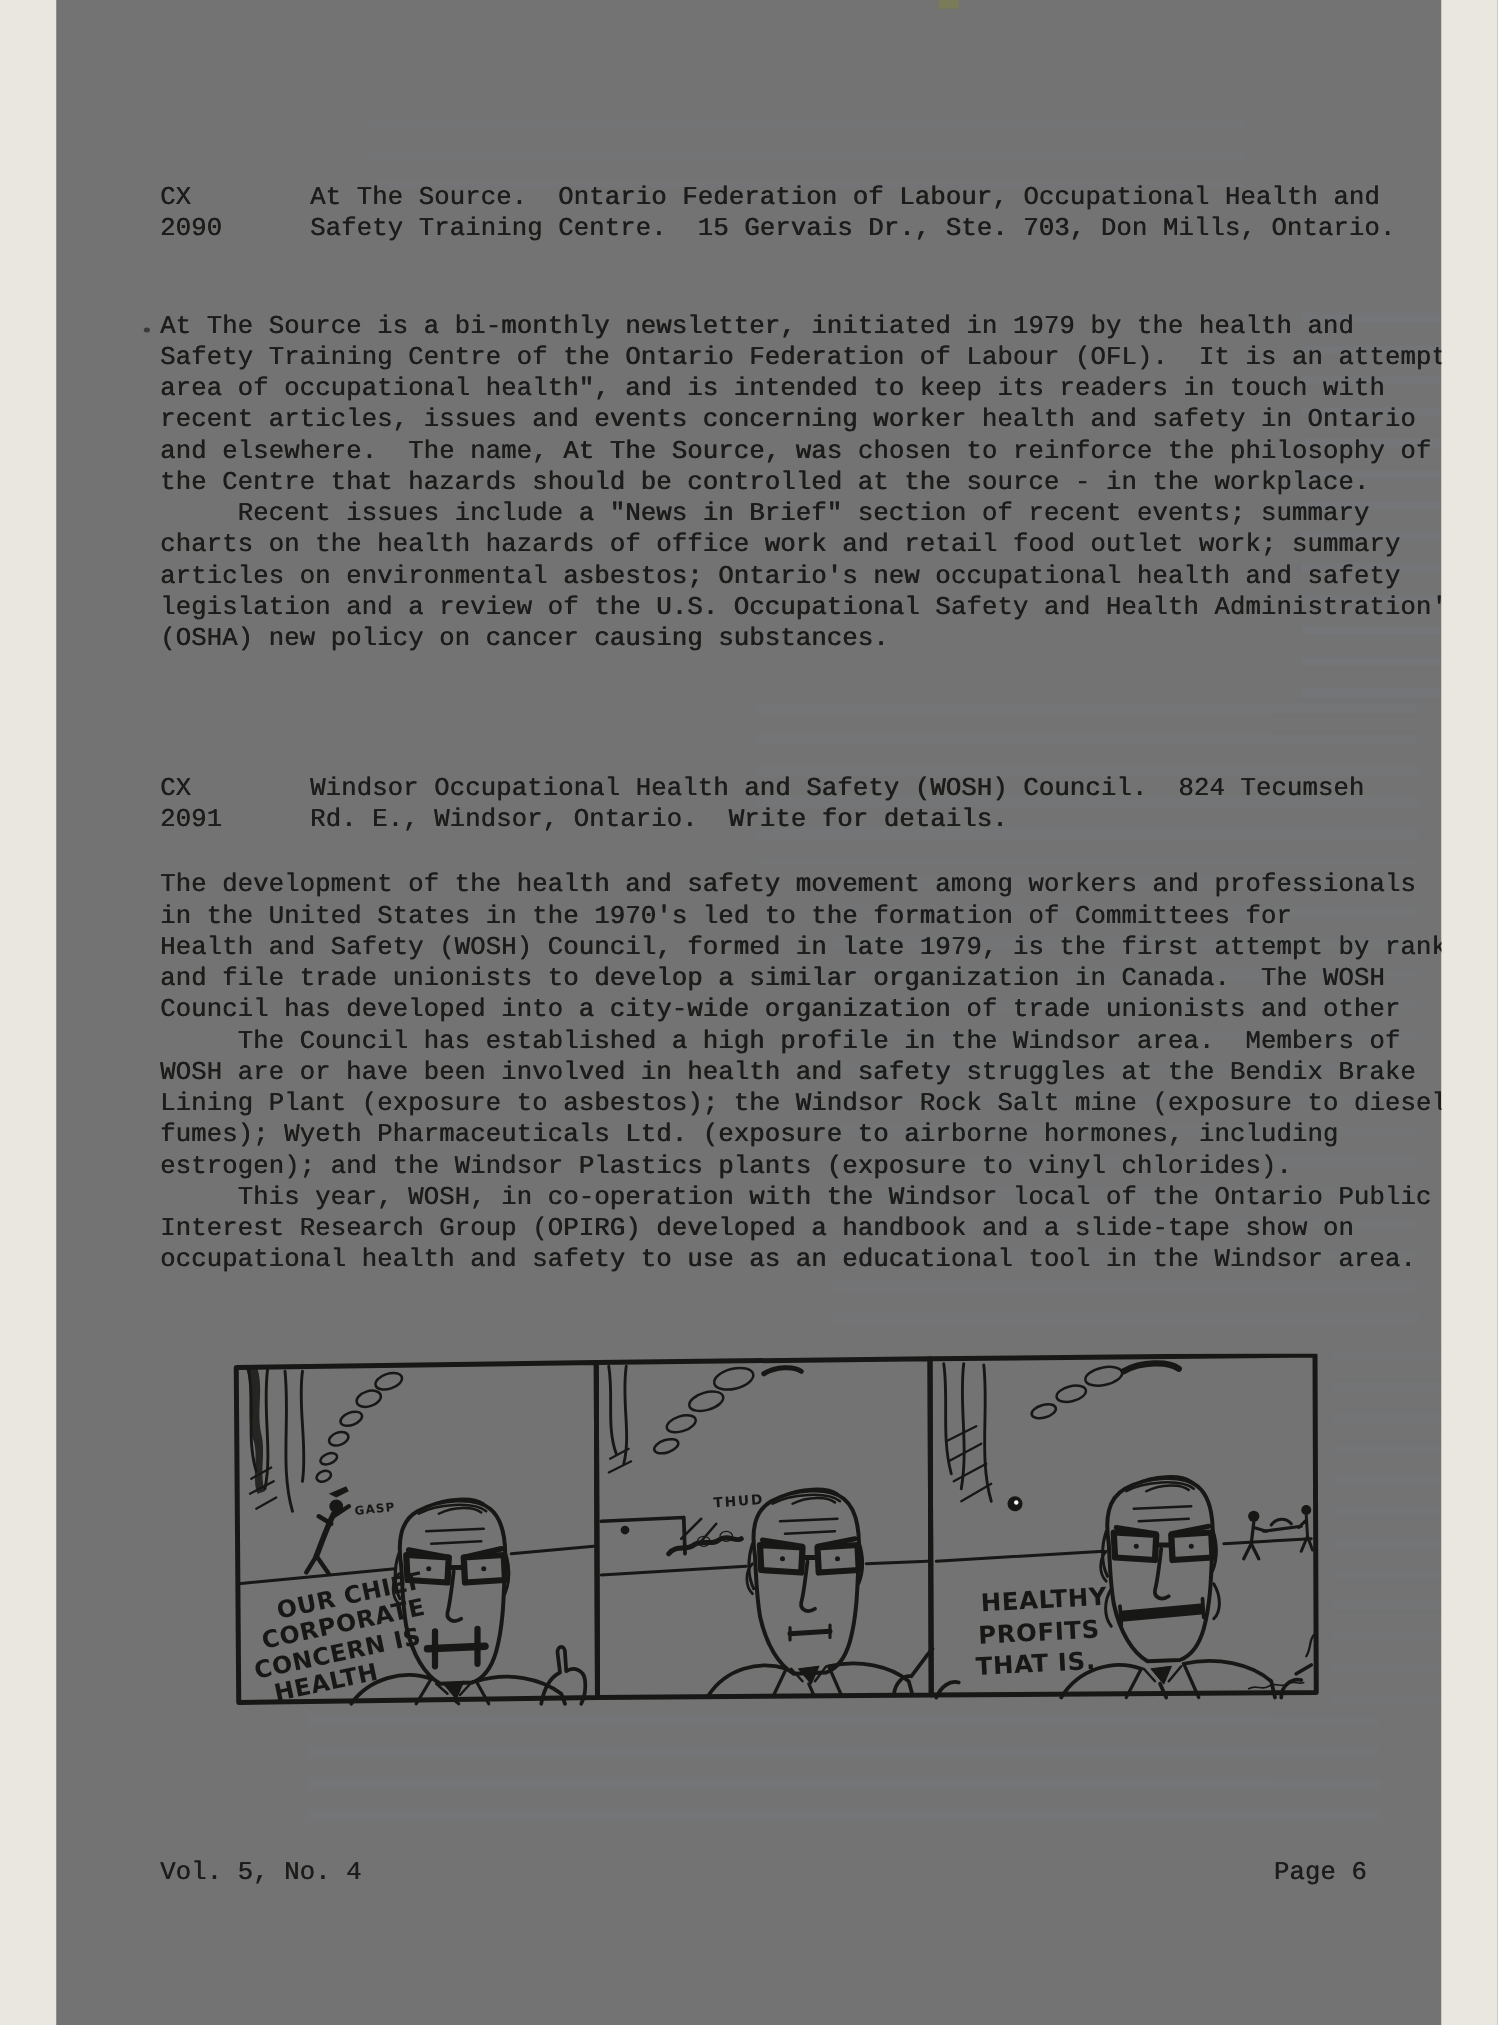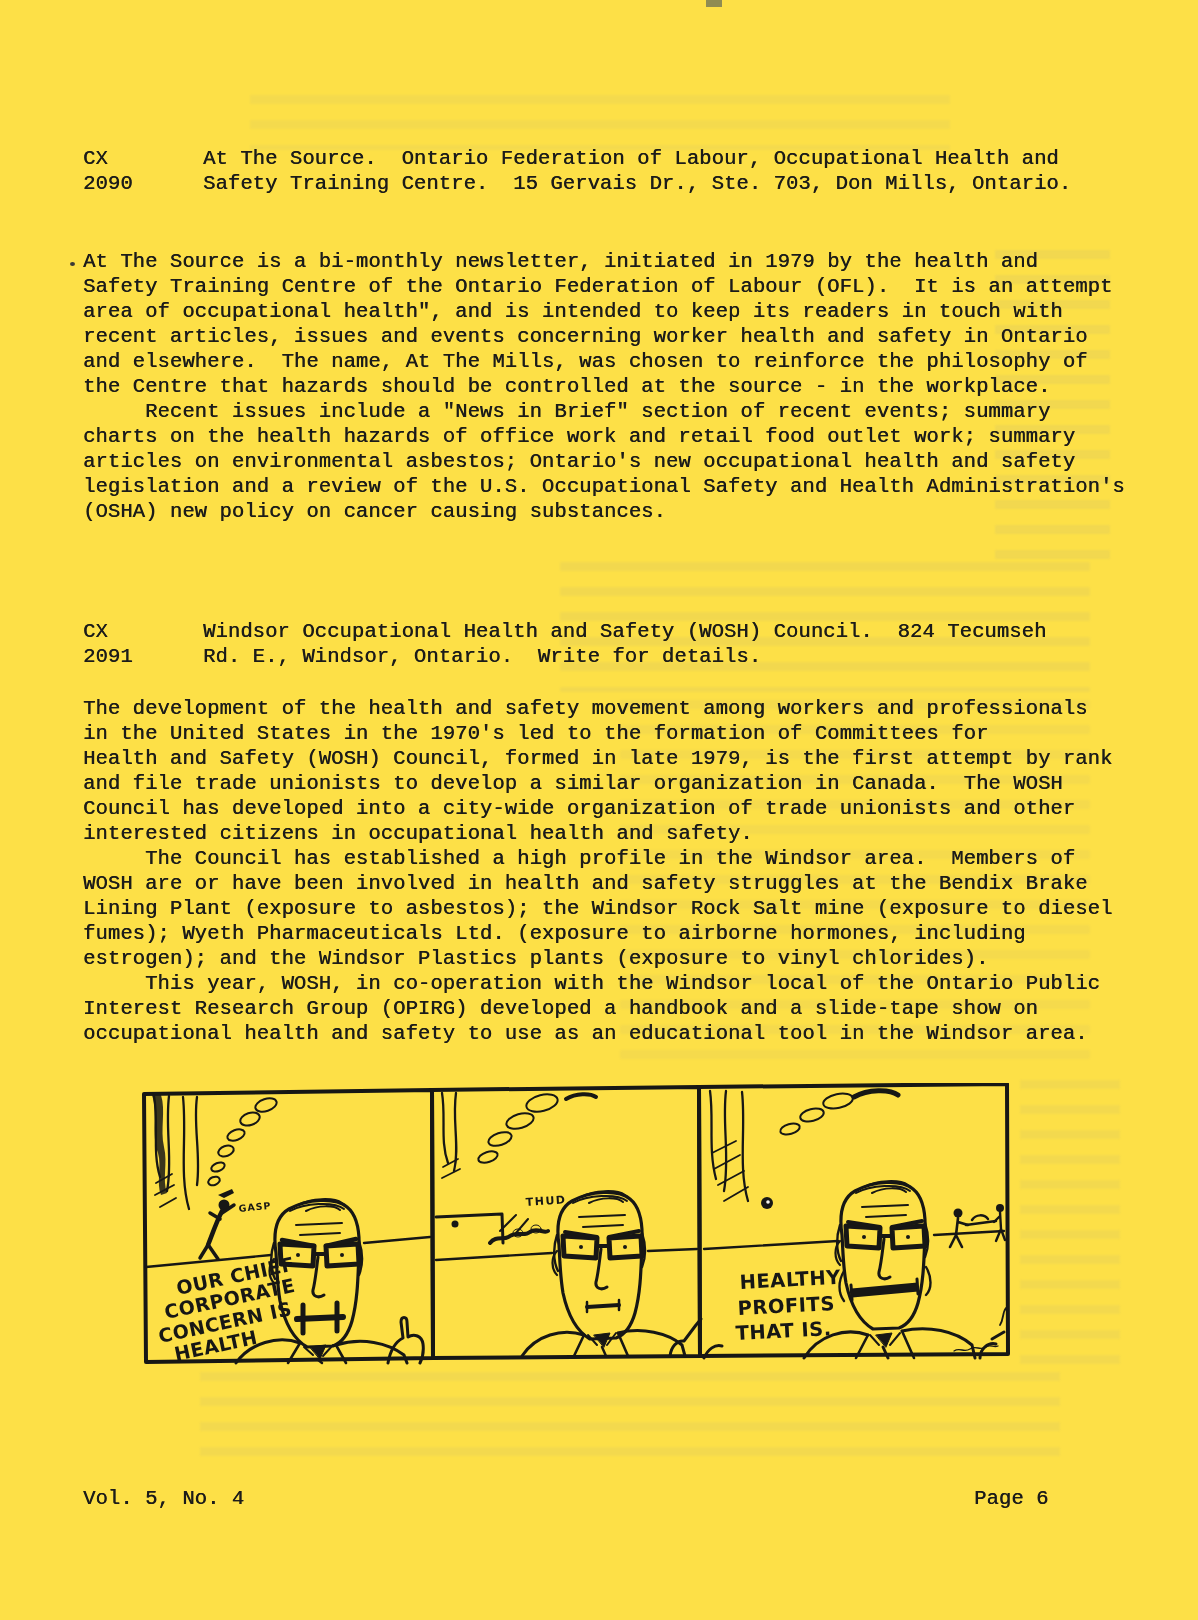--- a/index.html
+++ b/index.html
@@ -1,18 +1,18 @@
 <!DOCTYPE html>
 <html><head>
 <meta charset="utf-8">
 <style>
   html,body{margin:0;padding:0;background:#e9e7e0;}
   .page{
-    position:relative;width:1198px;height:1620px;margin:0 auto;
-    background:#fde047;overflow:hidden;
+    position:relative;width:1108px;height:1620px;margin:0 auto;
+    background:#737373;overflow:hidden;
     font-family:"Liberation Mono","DejaVu Sans Mono",monospace;
     color:#1c1c1a;
   }
   .mono-line{
     white-space:pre;font-size:20.5px;line-height:25px;letter-spacing:0.1px;
     text-shadow:0.45px 0 0 currentColor;
   }
   .u{text-underline-offset:4px;text-decoration-thickness:2.1px;}
   .entry{position:absolute;left:83px;display:flex;z-index:2;}
   .entry .code{width:120px;flex:0 0 120px;}
@@ -56,21 +56,21 @@
         <div class="mono-line"><span class="u">At The Source.</span><span>  Ontario Federation of Labour, Occupational Health and</span></div>
         <div class="mono-line"><span>Safety Training Centre.  15 Gervais Dr., Ste. 703, Don Mills, Ontario.</span></div>
       </div>
   </div>
 
   <div class="para" style="top:249px;">
       <div class="mono-line"><span class="u">At The Source</span><span> is a bi-monthly newsletter, initiated in 1979 by the health and</span></div>
       <div class="mono-line"><span>Safety Training Centre of the Ontario Federation of Labour (OFL).  It is an attempt</span></div>
       <div class="mono-line"><span>area of occupational health", and is intended to keep its readers in touch with</span></div>
       <div class="mono-line"><span>recent articles, issues and events concerning worker health and safety in Ontario</span></div>
-      <div class="mono-line"><span>and elsewhere.  The name, </span><span class="u">At The Mills,</span><span> was chosen to reinforce the philosophy of</span></div>
+      <div class="mono-line"><span>and elsewhere.  The name, </span><span class="u">At The Source,</span><span> was chosen to reinforce the philosophy of</span></div>
       <div class="mono-line"><span>the Centre that hazards should be controlled at the source - in the workplace.</span></div>
       <div class="mono-line"><span>     Recent issues include a "News in Brief" section of recent events; summary</span></div>
       <div class="mono-line"><span>charts on the health hazards of office work and retail food outlet work; summary</span></div>
       <div class="mono-line"><span>articles on environmental asbestos; Ontario's new occupational health and safety</span></div>
       <div class="mono-line"><span>legislation and a review of the U.S. Occupational Safety and Health Administration's</span></div>
       <div class="mono-line"><span>(OSHA) new policy on cancer causing substances.</span></div>
     </div>
 
   <div class="entry" style="top:619px;">
     <div class="code">
@@ -82,21 +82,20 @@
         <div class="mono-line"><span>Rd. E., Windsor, Ontario.  Write for details.</span></div>
       </div>
   </div>
 
   <div class="para" style="top:696px;">
       <div class="mono-line"><span>The development of the health and safety movement among workers and professionals</span></div>
       <div class="mono-line"><span>in the United States in the 1970's led to the formation of Committees for</span></div>
       <div class="mono-line"><span>Health and Safety (WOSH) Council, formed in late 1979, is the first attempt by rank</span></div>
       <div class="mono-line"><span>and file trade unionists to develop a similar organization in Canada.  The WOSH</span></div>
       <div class="mono-line"><span>Council has developed into a city-wide organization of trade unionists and other</span></div>
-      <div class="mono-line"><span>interested citizens in occupational health and safety.</span></div>
       <div class="mono-line"><span>     The Council has established a high profile in the Windsor area.  Members of</span></div>
       <div class="mono-line"><span>WOSH are or have been involved in health and safety struggles at the Bendix Brake</span></div>
       <div class="mono-line"><span>Lining Plant (exposure to asbestos); the Windsor Rock Salt mine (exposure to diesel</span></div>
       <div class="mono-line"><span>fumes); Wyeth Pharmaceuticals Ltd. (exposure to airborne hormones, including</span></div>
       <div class="mono-line"><span>estrogen); and the Windsor Plastics plants (exposure to vinyl chlorides).</span></div>
       <div class="mono-line"><span>     This year, WOSH, in co-operation with the Windsor local of the Ontario Public</span></div>
       <div class="mono-line"><span>Interest Research Group (OPIRG) developed a handbook and a slide-tape show on</span></div>
       <div class="mono-line"><span>occupational health and safety to use as an educational tool in the Windsor area.</span></div>
     </div>
 

